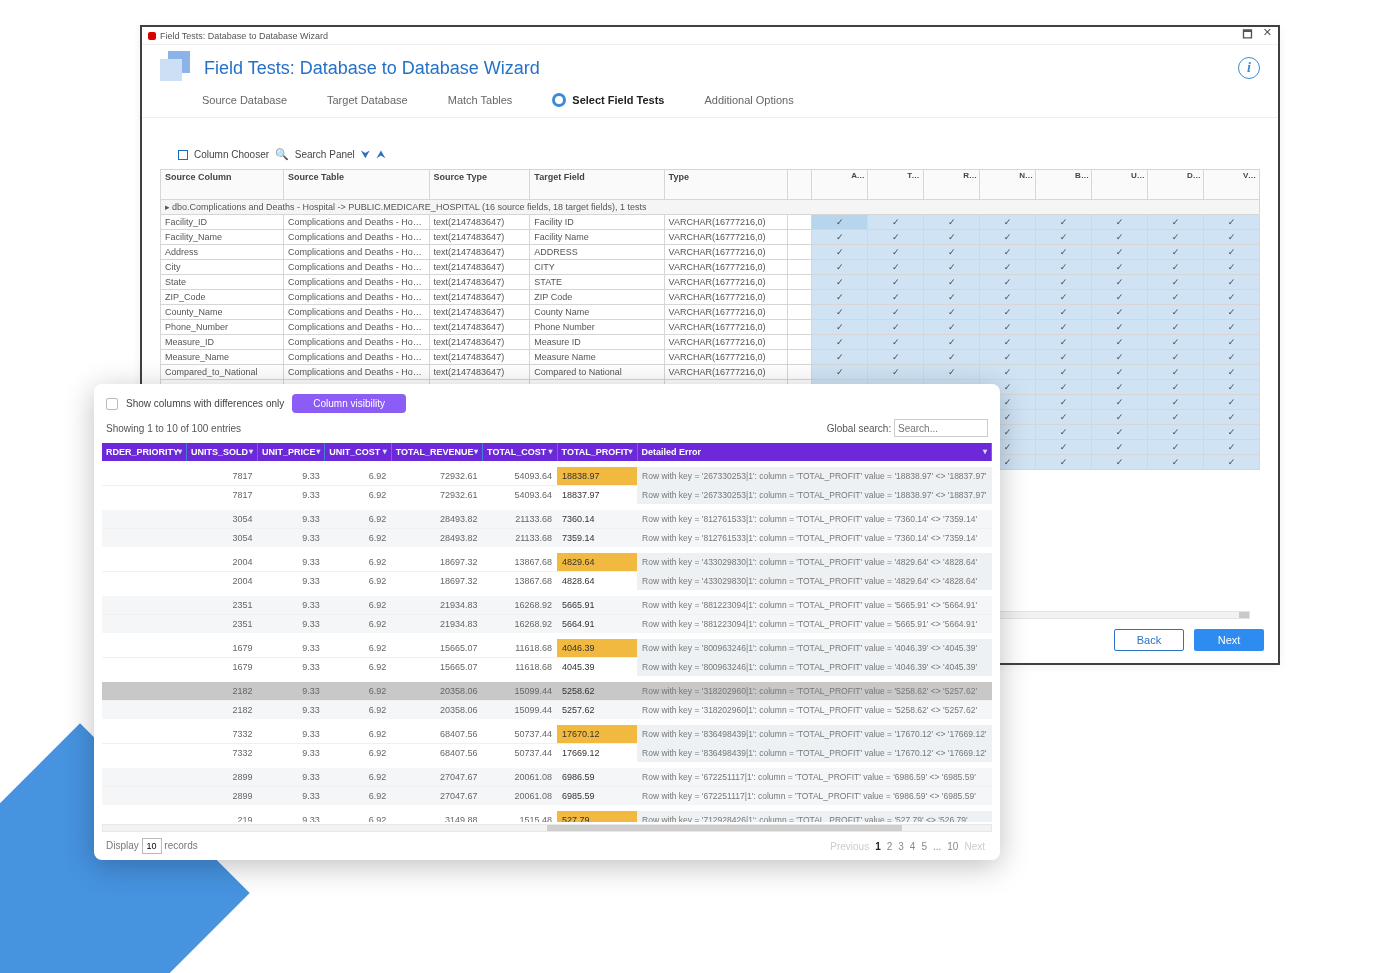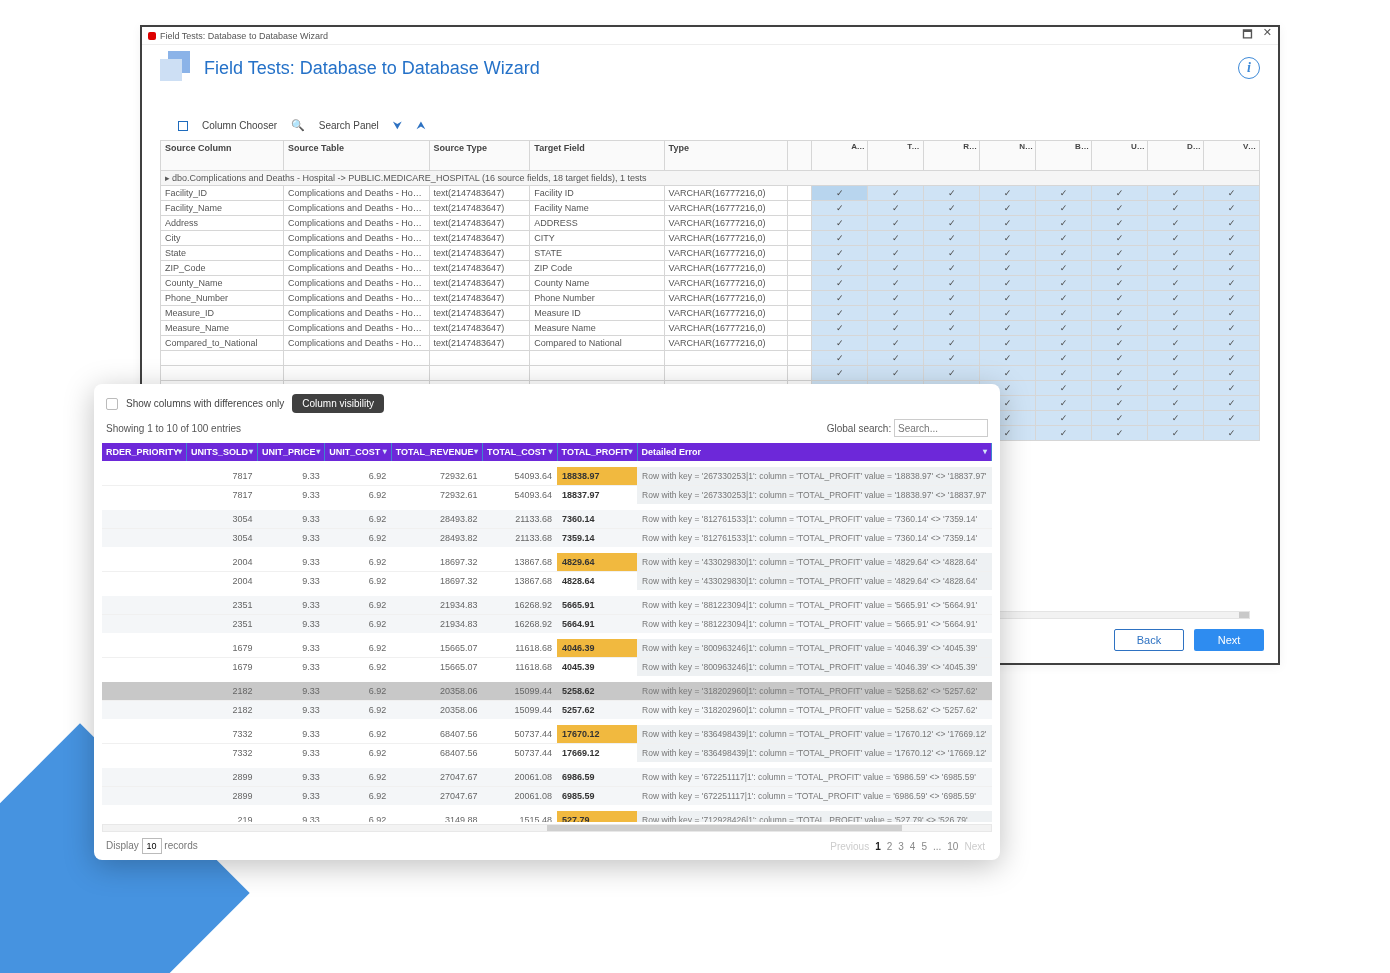--- a/index.html
+++ b/index.html
@@ -45,21 +45,21 @@
     display:flex;align-items:center;justify-content:center; font-size:14px; font-weight:bold;
   }
   .steps {
     display:flex; gap:40px; padding: 4px 60px 10px 60px; font-size:11px;color:#666;
     border-bottom:1px solid #eee;
   }
   .step { display:flex; align-items:center; gap:6px; cursor:default;}
   .step.active { color:#222; font-weight:600;}
   .step.active .radio { width:14px;height:14px;border-radius:50%;border:3px solid #3e8ad8;}
   .toolbar {
-    display:flex;align-items:center;gap:14px; padding: 30px 18px 4px 36px; font-size:10px;color:#444;
+    display:flex;align-items:center;gap:6px; padding: 30px 18px 4px 36px; font-size:10px;color:#444;
   }
   .toolbar .ico { width:10px;height:10px;border:1px solid #1e6bbd;display:inline-block;}
   .toolbar .mag { font-size:11px;}
   .toolbar .chev{ color:#2e72c2;font-size:11px;}
   .grid-wrap { padding: 4px 18px 0 18px; }
   table.grid { border-collapse: collapse; width:100%; table-layout:fixed;}
   table.grid th, table.grid td {
     border:1px solid #d6d6d6; padding:2px 4px; font-size:9px; color:#555;
     overflow:hidden; text-overflow:ellipsis; white-space:nowrap;
   }
@@ -85,37 +85,37 @@
   .results-window {
     position:absolute; left:94px; top:384px; width:906px; height:476px;
     background:#fff; border-radius:8px;
     box-shadow: 0 6px 30px rgba(0,0,0,0.25);
     padding: 10px 8px 6px 8px;
     display:flex; flex-direction:column;
   }
   .results-top { display:flex;align-items:center;gap:8px; font-size:10px; color:#444; padding:0 4px;}
   .chkbox { width:12px;height:12px;border:1px solid #bbb;border-radius:2px;background:#fff;display:inline-block;}
   .colvis-btn {
-    background:#404040;color:#fff;padding:4px 10px;border-radius:4px;font-size:10px;
+    background:#8b5cf6;color:#fff;padding:4px 21px;border-radius:4px;font-size:10px;
   }
   .results-row2 { display:flex;align-items:center;justify-content:space-between; font-size:10px;color:#555; padding:6px 4px;}
   .search-input { border:1px solid #ccc; height:18px; width:94px; font-size:10px; padding:0 3px;}
   .data-table-wrap { overflow:auto; flex:1; }
   table.data { border-collapse:collapse; width:100%; font-size:9px; color:#666; }
   table.data thead th {
     background:#6d28d9; color:#fff; padding:4px 4px; font-size:9px; font-weight:600;
     border-right:1px solid #3e85ce; text-align:left; position:relative; white-space:nowrap;
   }
   table.data thead th .sort { position:absolute; right:4px; color:#d2e4f7; font-size:8px;}
   table.data tbody td { padding:4px 5px; border-bottom:1px solid #f0f0f0; white-space:nowrap;}
   table.data tbody tr.odd td { background:#f4f6f8;}
   table.data tbody tr.sep td { border-top:6px solid #fff;}
   tr.hl td { background:#c8c8c8 !important; }
   td.num { text-align:right; padding-right:14px;}
-  td.profit { font-weight:700; color:#333;margin-left:10px;}
+  td.profit { font-weight:400; color:#333;margin-left:10px;}
   td.profit.mark { background:#f1b93f;}
   td.err { color:#777; background:#eef1f3; font-size:8.5px;}
   .results-scroll { height:8px;background:#f3f3f3;border:1px solid #e8e8e8;position:relative;margin:2px 0;}
   .results-scroll .thumb{position:absolute;left:50%;width:40%;top:0;bottom:0;background:#cfcfcf;}
   .results-footer { display:flex;align-items:center;justify-content:space-between; font-size:10px;color:#777; padding:4px 4px 0;}
   .records-input{width:20px;height:16px;border:1px solid #bbb;text-align:center;font-size:9px;}
   .pager span{margin:0 3px;color:#888;}
   .pager .active{color:#222;font-weight:600;}
   .pager .dis{color:#ccc;}
 
@@ -141,20 +141,38 @@
 
   <div class="header">
     <div class="app-icon">
       <div class="back"></div>
         <div class="front"></div>
     </div>
     <div class="app-title">Field Tests: Database to Database Wizard</div>
     <div class="info-icon">i</div>
   </div>
 
+  <div class="steps">
+    <div class="step">
+        <span>Source Database</span>
+      </div>
+    <div class="step">
+        <span>Target Database</span>
+      </div>
+    <div class="step">
+        <span>Match Tables</span>
+      </div>
+    <div class="step active">
+        <span class="radio"></span>
+        <span>Select Field Tests</span>
+      </div>
+    <div class="step">
+        <span>Additional Options</span>
+      </div>
+  </div>
 
   <div class="toolbar">
     <span class="ico"></span>
     <span>Column Chooser</span>
     <span class="mag">🔍</span>
     <span>Search Panel</span>
     <span class="chev">⮟</span>
     <span class="chev">⮝</span>
   </div>
 

